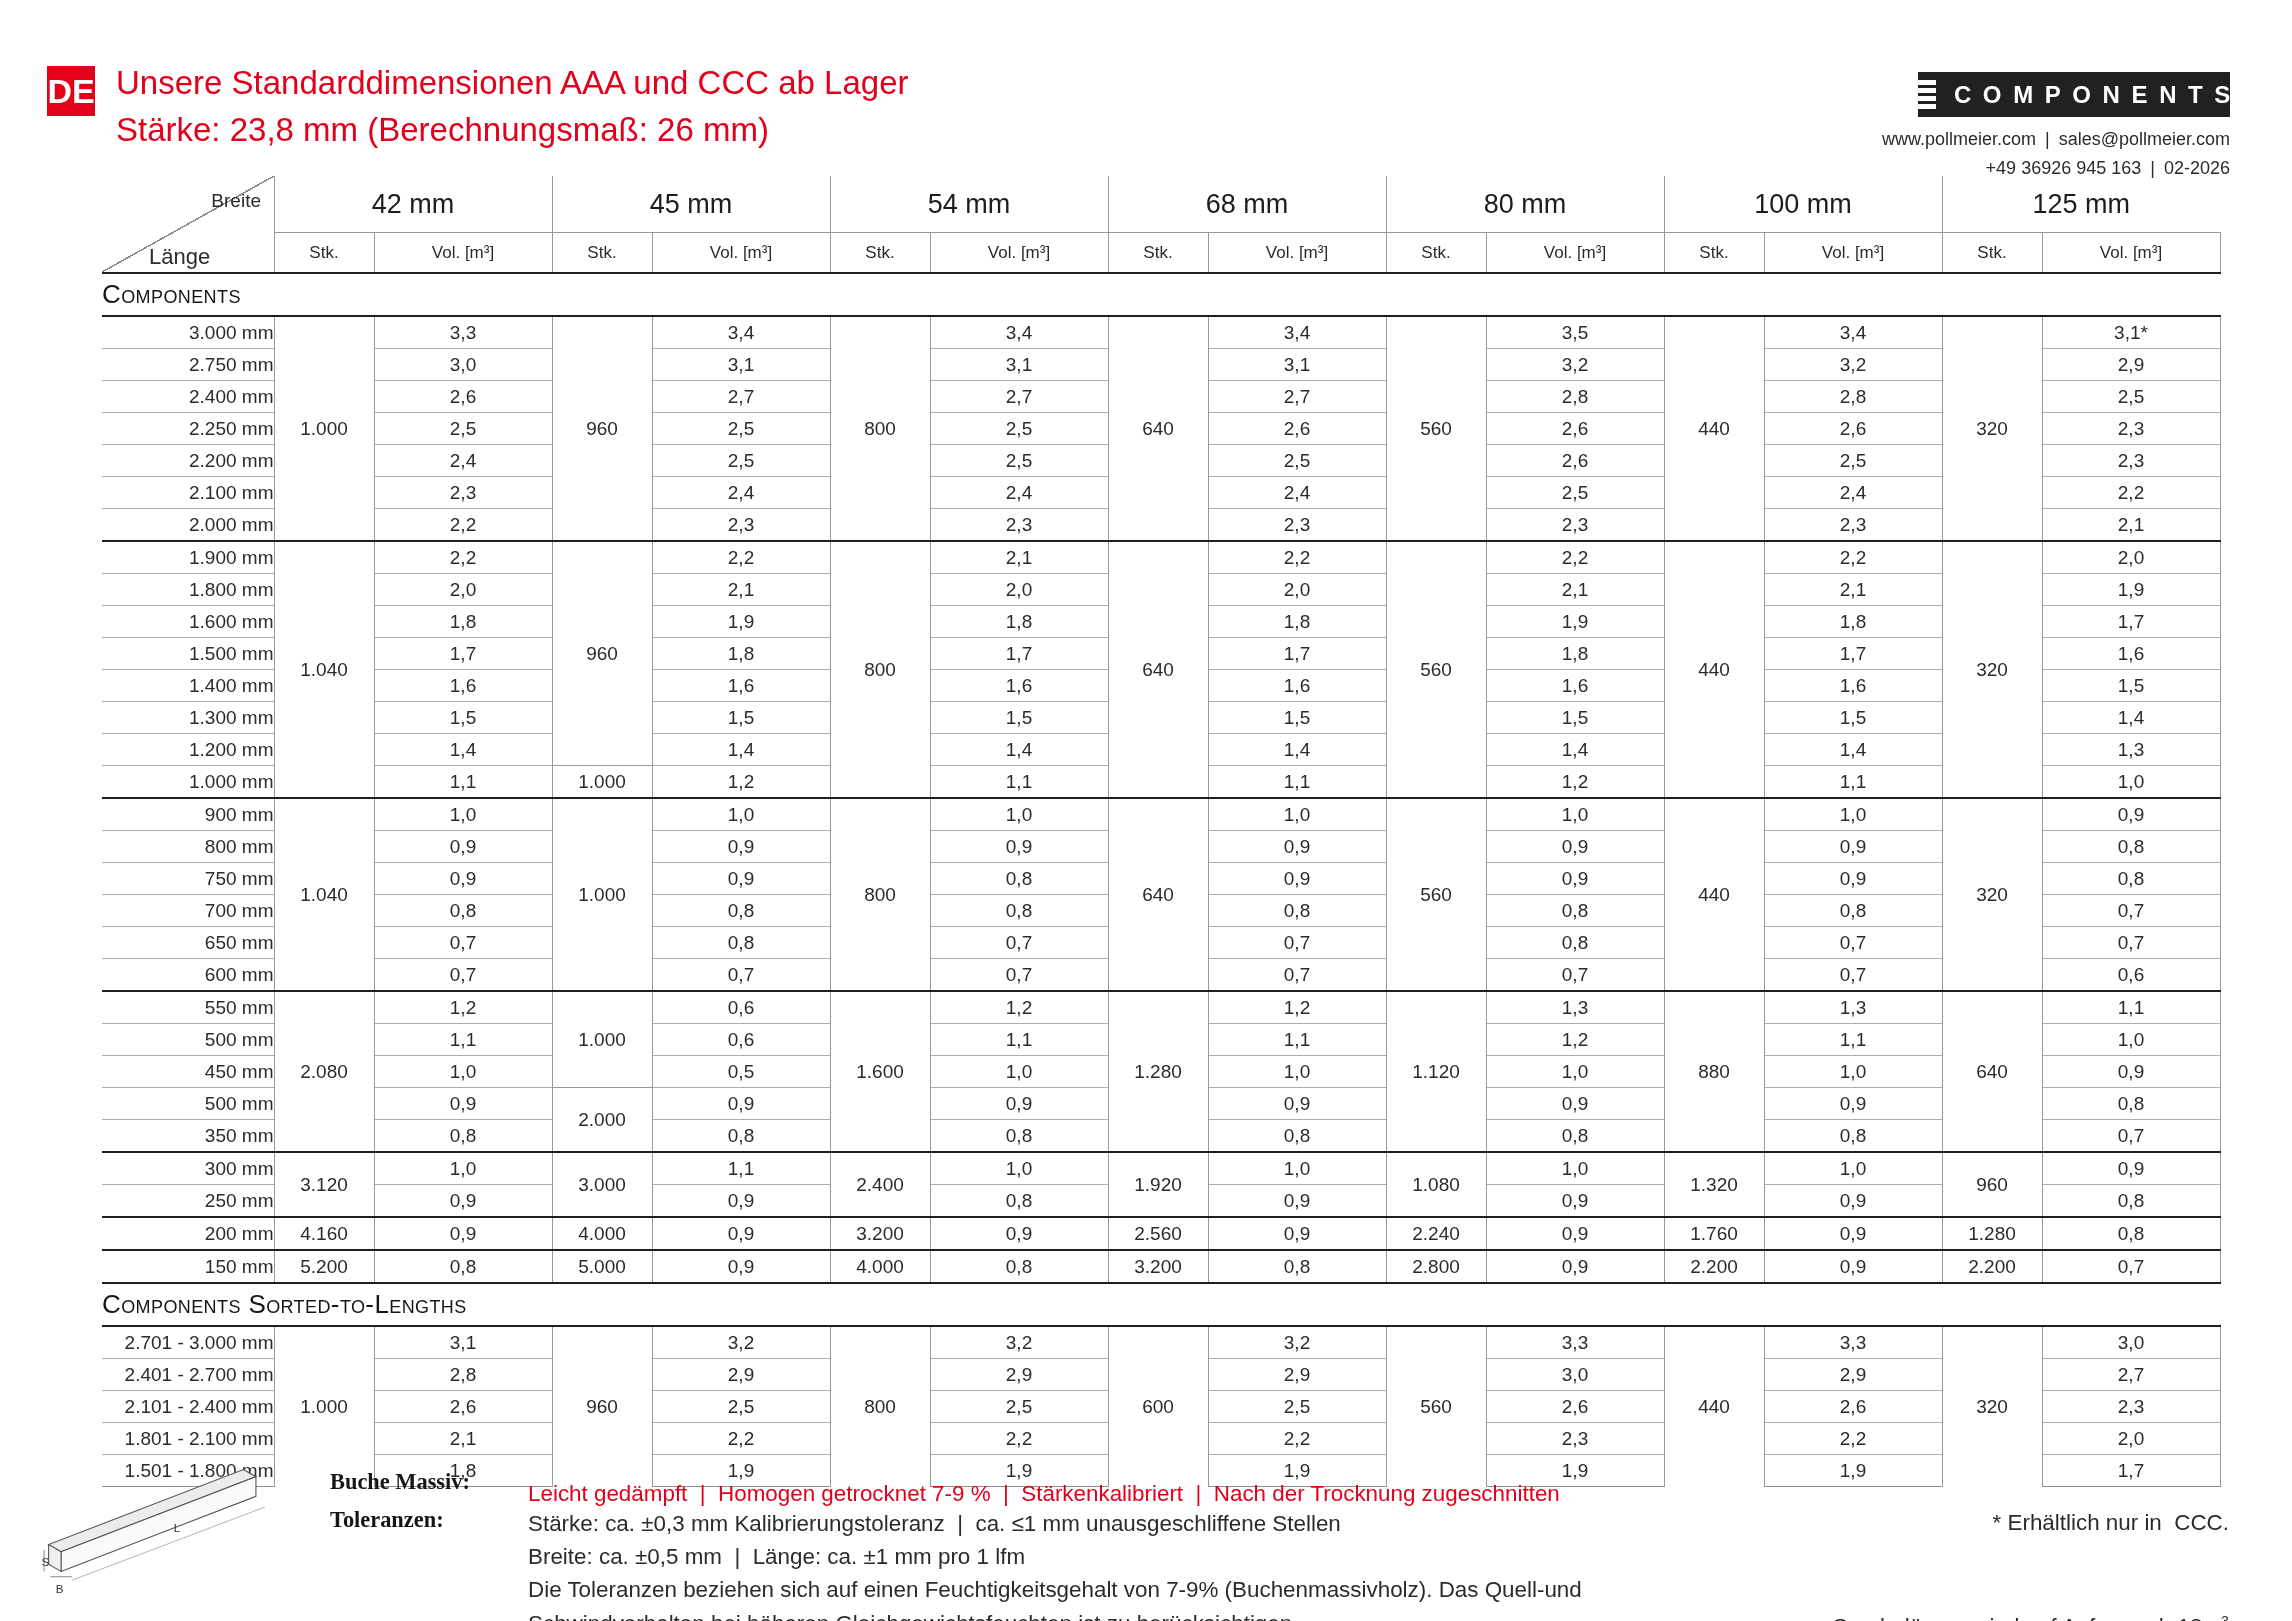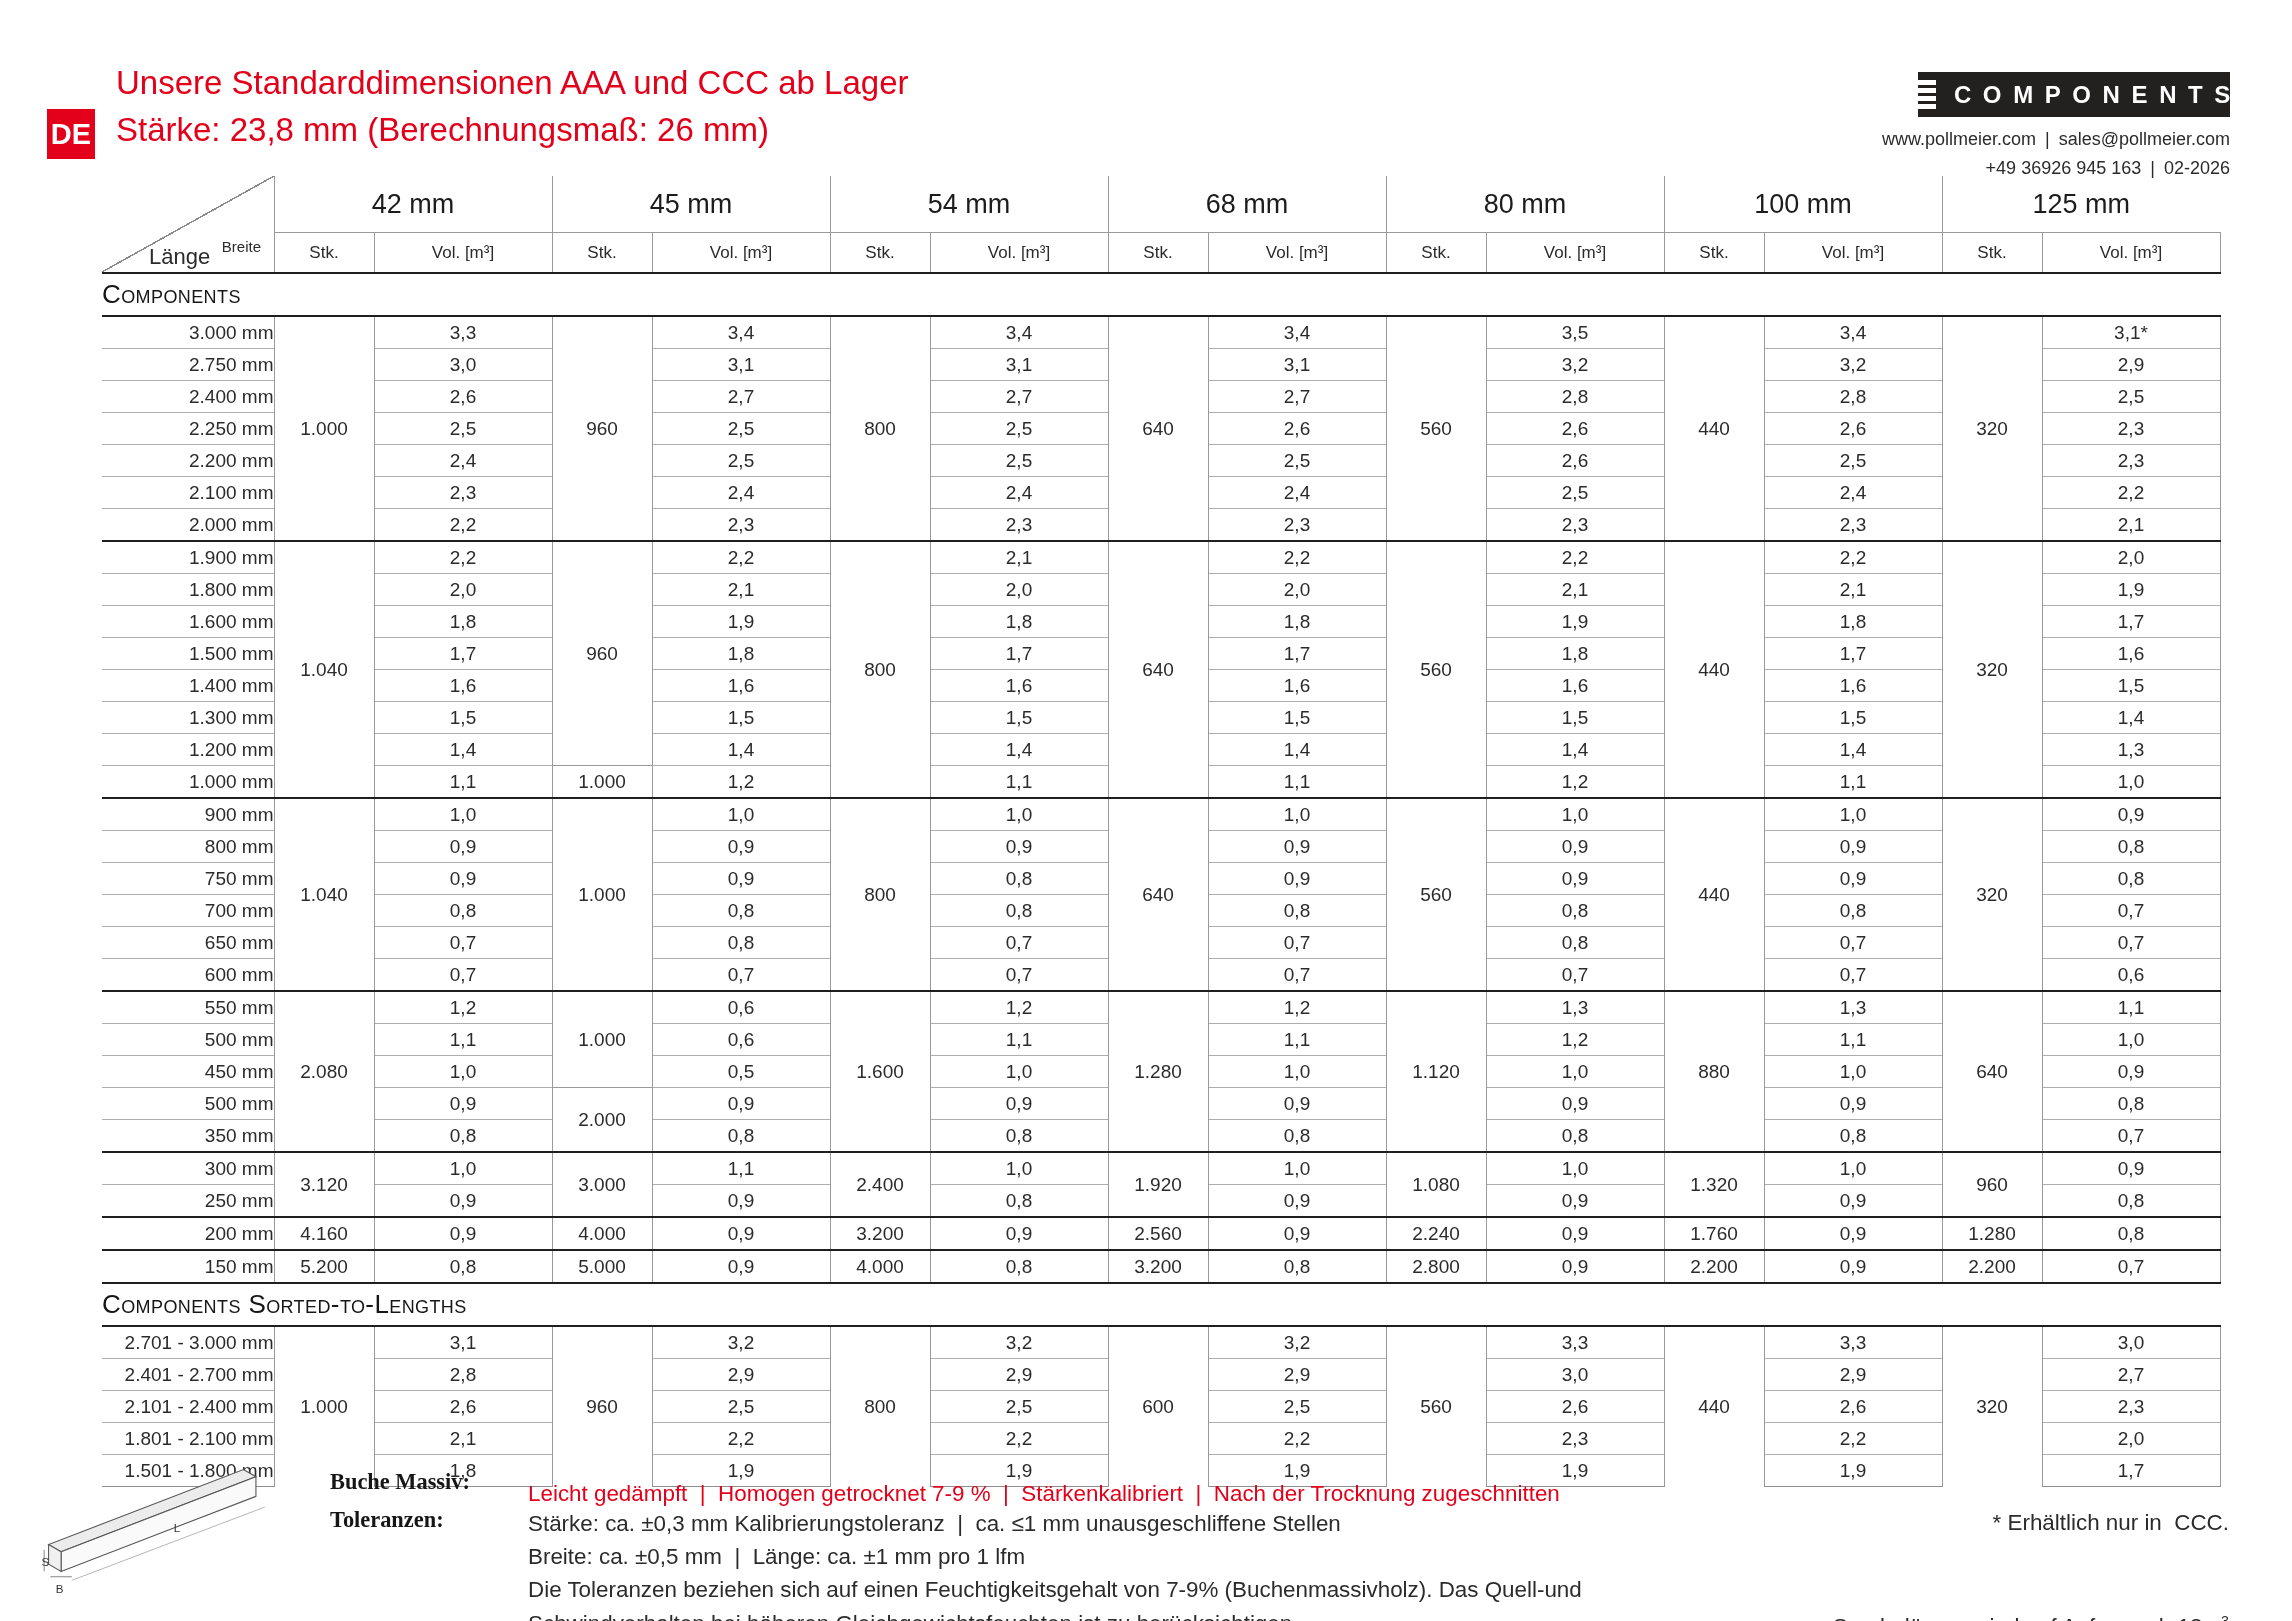--- a/index.html
+++ b/index.html
@@ -4,21 +4,21 @@
 <style>
   html,body { margin:0; padding:0; background:#ffffff; }
   #page {
     position:relative; width:2293px; height:1621px; background:#fff; overflow:hidden;
     font-family:"Liberation Sans", sans-serif; color:#1f1f1f;
   }
   
   #lang-badge {
     position:absolute; left:47px; top:66px; width:48px; height:50px;
     display:flex; align-items:center; justify-content:center;
-    color:#fff; font-weight:bold; font-size:29px;margin-top:43px;
+    color:#fff; font-weight:bold; font-size:34px;
   }
   #title-block { position:absolute; left:116px; top:59px; line-height:47px; font-size:33px; }
   #brand-box {
     position:absolute; top:72px; right:63px; height:45px; width:312px; background:#232020;
     display:flex; align-items:center; justify-content:center; gap:12.5px;
   }
   #brand-box .bars { display:flex; flex-direction:column; gap:3.6px; }
   #brand-box .bars i { display:block; width:30px; height:4.5px; background:#fff; }
   #logo-text { color:#fff; font-weight:bold; font-size:24px; letter-spacing:11.6px; padding-left:5.4px; }
   #contact { position:absolute; top:125px; right:63px; text-align:right; font-size:18px; line-height:29px; color:#2b2b2b; }
@@ -27,21 +27,21 @@
   #dimensions-table {
     position:absolute; left:102px; top:176px;
     border-collapse:collapse; table-layout:fixed;
     font-size:19px; color:#2b2b2b;
   }
   #dimensions-table th, #dimensions-table td { padding:0; font-weight:normal; }
   th.corner {
     border-right:0.9px solid #999; border-bottom:2.7px solid #1f1f1f; position:relative;
     background:linear-gradient(to bottom right, transparent 49.55%, #8a8a8a 49.55%, #8a8a8a 50.45%, transparent 50.45%);
   }
-  th.corner .corner-top    { position:absolute; top:14.3px; right:12.5px; font-size:15px;margin-top:48px; }
+  th.corner .corner-top    { position:absolute; top:14.3px; right:12.5px; font-size:19px; }
   th.corner .corner-bottom { position:absolute; bottom:2px; left:47px; font-size:22px; }
   th.wh { font-size:27px; font-weight:bold; height:56px; border-bottom:0.9px solid #999; border-left:0.9px solid #999; color:#1c1c1c; }
   th.sub { font-size:17px; height:39px; border-bottom:2.7px solid #1f1f1f; }
   th.sub.stk { border-left:0.9px solid #999; }
   th.sub.vol { border-left:0.9px solid #999; border-right:0.9px solid #999; }
   td.len { height:31px; text-align:right; padding-right:25px; border-right:0.9px solid #999; border-top:0.9px solid #aeaeae; }
   td.stk { text-align:center; border-left:0.9px solid #999; border-right:0.9px solid #999; }
   td.stk.seg { border-top:0.9px solid #999; }
   td.vol { height:31px; text-align:center; border-left:0.9px solid #999; border-right:0.9px solid #999; border-top:0.9px solid #aeaeae; }
   tr.grp td { border-top:2.7px solid #1f1f1f; }

